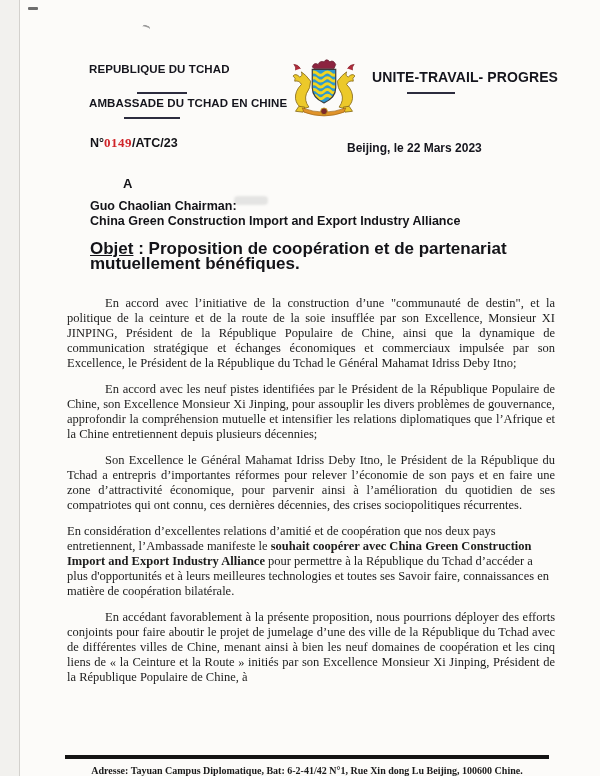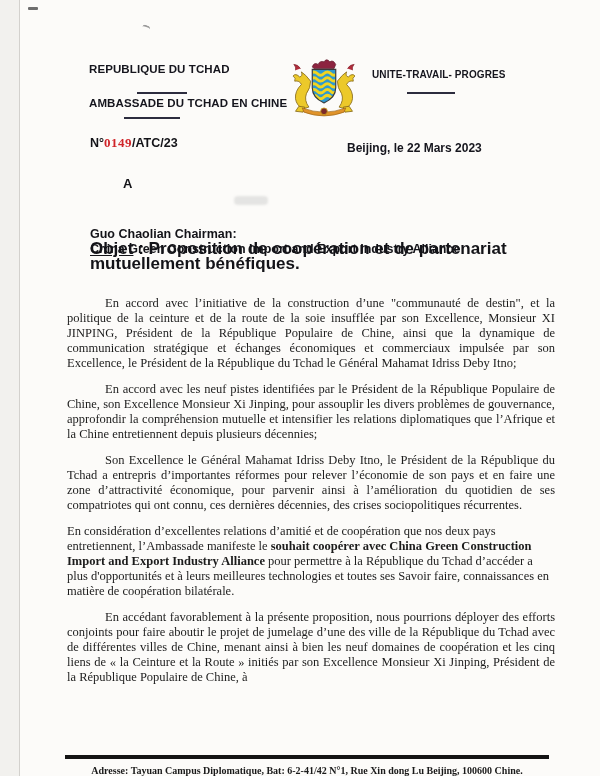--- a/index.html
+++ b/index.html
@@ -12,21 +12,21 @@
     position:absolute;left:19px;top:0;width:582px;height:776px;
     background:#fcfbf9;border-left:1px solid #d3d1cd;
   }
   .abs{position:absolute;}
   
   .speck1{left:8px;top:7px;width:10px;height:3px;background:#6e6e6e;border-radius:1px;}
   .speck2{left:122px;top:25px;width:8px;height:4px;border-top:2px solid #9a9a9a;border-radius:50%;transform:rotate(18deg);}
   .smudge{left:214px;top:196px;width:34px;height:9px;background:#c9c9c9;opacity:.45;border-radius:4px;filter:blur(1px);}
   
   .hdr{font-weight:bold;color:#15151d;font-size:11.5px;letter-spacing:.1px;white-space:nowrap;}
-  .motto{font-size:10px;}
+  .motto{font-size:14px;}
   .rule{height:2px;background:#2c2c3e;}
   .ref-line{display:flex;align-items:baseline;font-weight:bold;color:#131318;font-size:12.5px;white-space:nowrap;}
   .ref-number{font-family:"Liberation Serif",serif;font-size:13px;font-weight:700;letter-spacing:.5px;line-height:1;}
   .date{font-weight:bold;font-size:12px;color:#15151d;white-space:nowrap;}
   .addressee{font-weight:bold;font-size:13px;color:#131318;}
   .recipient{font-weight:bold;font-size:12.5px;line-height:15px;color:#131318;white-space:nowrap;}
   .subject{font-weight:bold;font-size:17px;line-height:15px;color:#131318;max-width:462px;}
   .u{text-decoration:underline;}
   .b{font-weight:bold;}
   
@@ -95,21 +95,21 @@
   <div class="abs rule" style="left:387px;top:92px;width:48px;"></div>
 
   <div class="abs ref-line" style="left:70px;top:136px;">
     <span>N°</span>
       <span class="ref-number" style="color: rgb(208, 36, 41);">0149</span>
       <span>/ATC/23</span>
   </div>
   <div class="abs date" style="left:327px;top:141px;">Beijing, le 22 Mars 2023</div>
 
   <div class="abs addressee" style="left:103px;top:176px;">A</div>
-  <div class="abs recipient" style="left:70px;top:199px;margin-top:28px;">
+  <div class="abs recipient" style="left:70px;top:199px;">
     <div>Guo Chaolian Chairman:</div>
     <div>China Green Construction Import and Export Industry Alliance</div>
   </div>
 
   <div class="abs subject" style="left:70px;top:241px;">
     <span class="u">Objet</span><span> : </span><span>Proposition de coopération et de partenariat mutuellement bénéfiques.</span>
   </div>
 
   <div class="abs letter-body" style="left:47px;top:296px;">
       <p class="para indent"><span>En accord avec l’initiative de la construction d’une "communauté de destin", et la politique de la ceinture et de la route de la soie insufflée par son Excellence, Monsieur XI JINPING, Président de la République Populaire de Chine, ainsi que la dynamique de communication stratégique et échanges économiques et commerciaux impulsée par son Excellence, le Président de la République du Tchad le Général Mahamat Idriss Deby Itno;</span></p>

